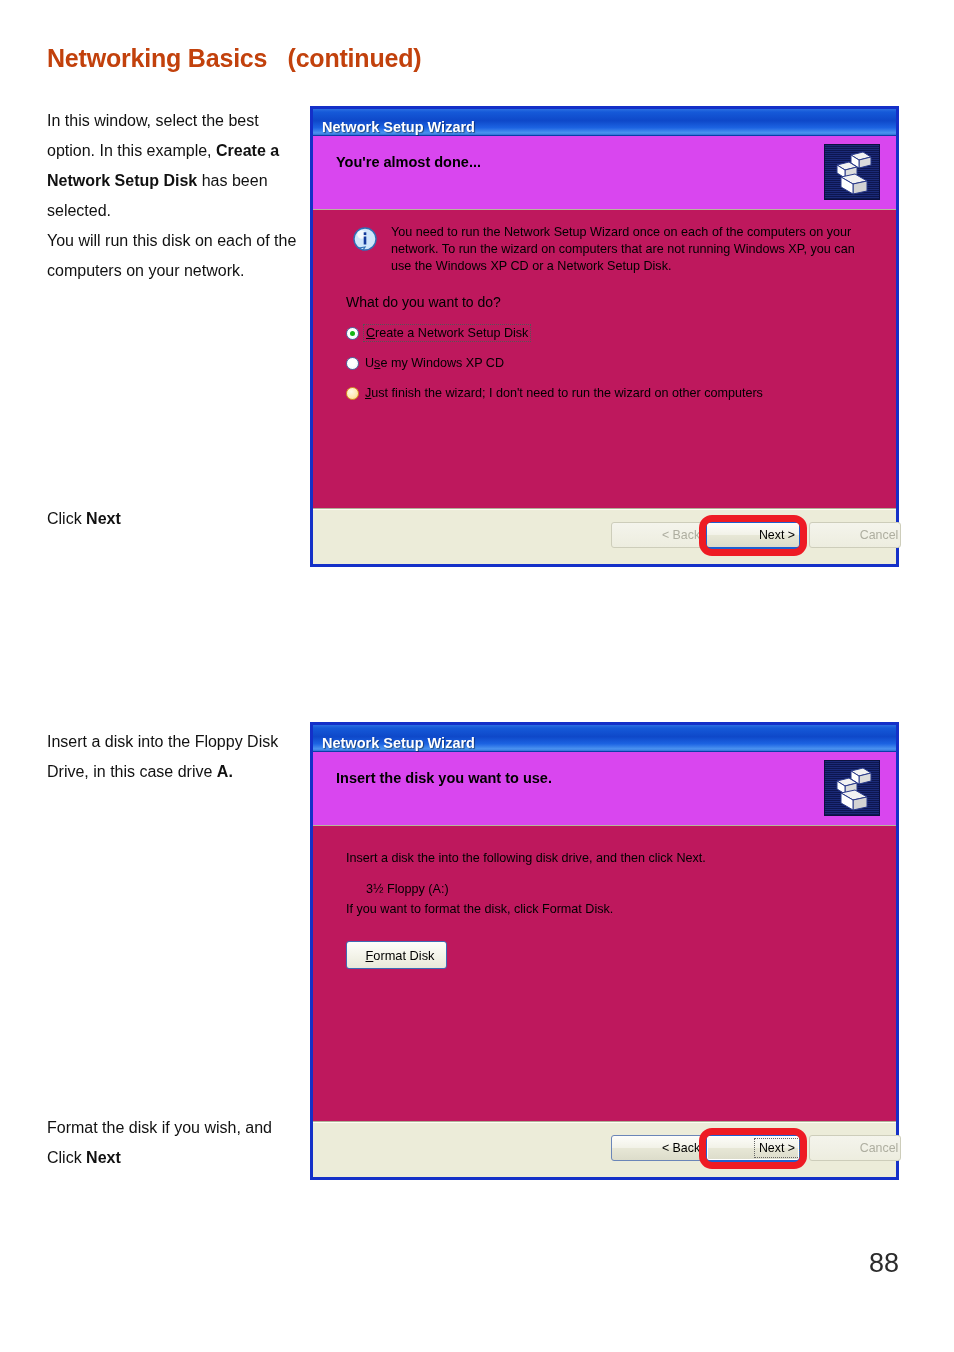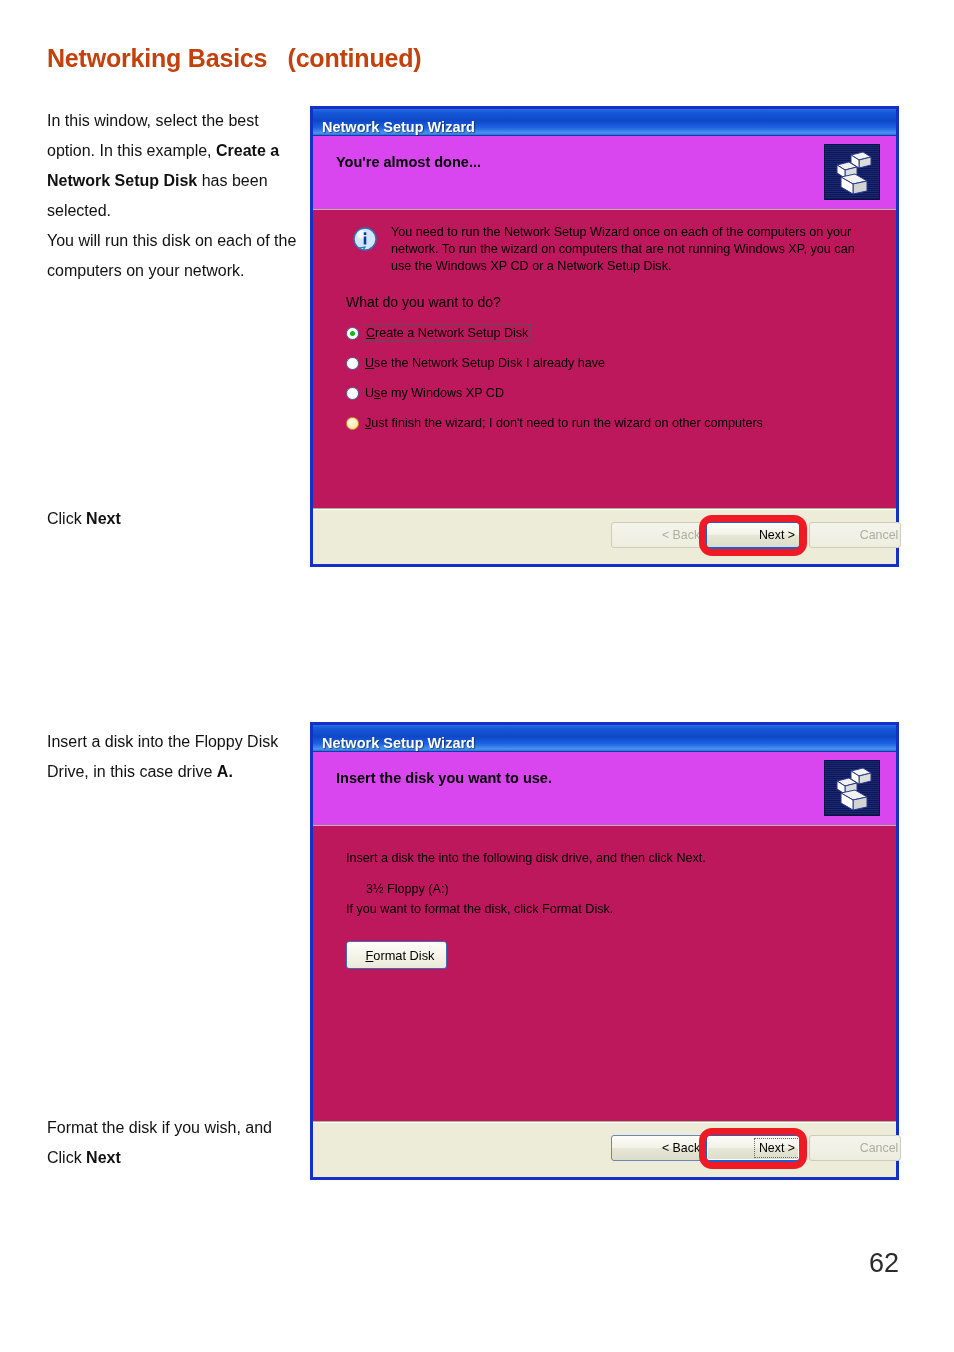--- a/index.html
+++ b/index.html
@@ -334,24 +334,20 @@
     <div class="info-block">You need to run the Network Setup Wizard once on each of the computers on your network. To run the wizard on computers that are not running Windows XP, you can use the Windows XP CD or a Network Setup Disk.</div>
     <div class="question">What do you want to do?</div>
 
     <div class="radio-list">
 
       <div class="radio-row">
         <span class="radio checked"></span>
         <span class="radio-label focused"><span class="ul">C</span><span>reate a Network Setup Disk</span></span>
       </div>
 
-      <div class="radio-row">
-        <span class="radio"></span>
-        <span class="radio-label"><span class="ul">U</span><span>se the Network Setup Disk I already have</span></span>
-      </div>
 
       <div class="radio-row">
         <span class="radio"></span>
         <span class="radio-label"><span>U</span><span class="ul">s</span><span>e my Windows XP CD</span></span>
       </div>
 
       <div class="radio-row">
         <span class="radio hot"></span>
         <span class="radio-label"><span class="ul">J</span><span>ust finish the wizard; I don't need to run the wizard on other computers</span></span>
       </div>
@@ -425,13 +421,13 @@
     </div>
 
     <div class="btn disabled" style="right:-5px; top:14px;">
       <span class="btn-inner">Cancel</span>
     </div>
 
     <div class="red-ring" style="right:89px; top:7px; width:108px; height:41px;"></div>
   </div>
 </div>
 
-<div class="page-number">62</div>
+<div class="page-number">88</div>
 
 </body></html>

